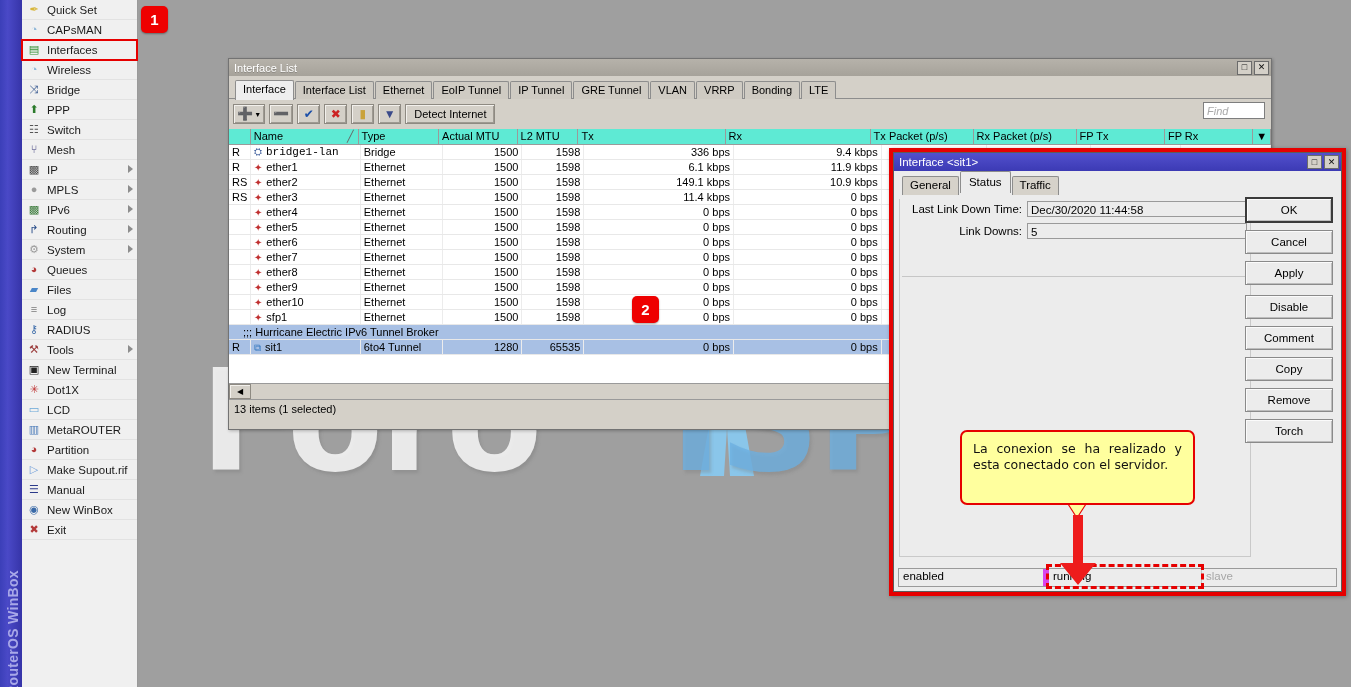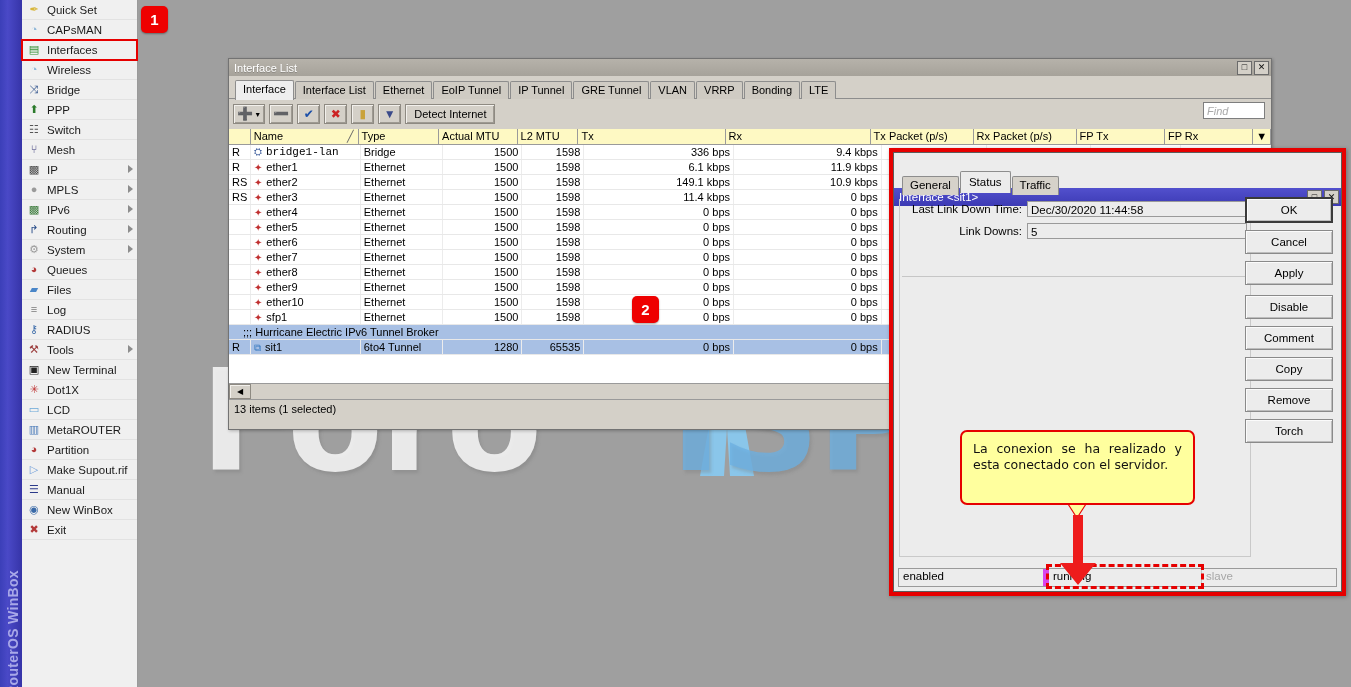--- a/index.html
+++ b/index.html
@@ -110,21 +110,21 @@
   }
   .tool.wide{padding:0 8px;font-size:11px;}
   #find-box{
     position:absolute;right:6px;top:3px;width:62px;height:17px;background:#fff;
     border:1px solid #7e7e7e;color:#a9a9a9;font-style:italic;font-size:11px;
     padding:0 3px;line-height:17px;box-sizing:border-box;
   }
   
   #iflist-table{background:#fff;position:relative;overflow:hidden;height:254px;}
   .thead{
-    display:flex;height:15px;background:#fef9c3;border-bottom:1px solid #9a9a9a;
+    display:flex;height:15px;background:#5eead4;border-bottom:1px solid #9a9a9a;
     font-size:11px;color:#000;
   }
   .thead .th{
     border-right:1px solid #9a9a9a;padding:0 3px;box-sizing:border-box;
     line-height:15px;overflow:hidden;white-space:nowrap;position:relative;
   }
   .trow{
     display:flex;height:15px;font-size:11px;line-height:15px;
     border-bottom:1px solid #e8e8e8;box-sizing:border-box;
   }
@@ -147,21 +147,21 @@
 
   
   #sit-dialog{
     left:889px;top:148px;width:457px;height:448px;
     background:#ececec;border:4px solid #e60000;box-sizing:border-box;z-index:30;
     box-shadow:1px 1px 4px rgba(0,0,0,.3);
   }
   #sit-inner{position:absolute;inset:0;border:1px solid #5c5c5c;background:#ececec;}
   #sit-titlebar{
     height:18px;background:linear-gradient(180deg,#5250cd,#3c3ab4);
-    display:flex;align-items:center;padding:0 2px 0 5px;color:#fff;font-size:11.5px;margin-top:35px;
+    display:flex;align-items:center;padding:0 2px 0 5px;color:#fff;font-size:11.5px;
   }
   #sit-title{flex:1;}
   #sit-body{position:absolute;left:0;right:0;top:18px;bottom:0;}
   #sit-tabs{display:flex;align-items:flex-end;gap:1px;padding:5px 0 0 8px;height:22px;box-sizing:border-box;}
   .stab{
     background:#d6d2ca;border:1px solid #8d8d8d;border-bottom:none;
     padding:2px 7px 3px;font-size:11.5px;line-height:13px;border-radius:2px 2px 0 0;position:relative;top:2px;
   }
   .stab.active{background:#ececec;padding:4px 8px 4px;top:0;}
   #sit-form{position:absolute;left:8px;top:30px;width:345px;}

